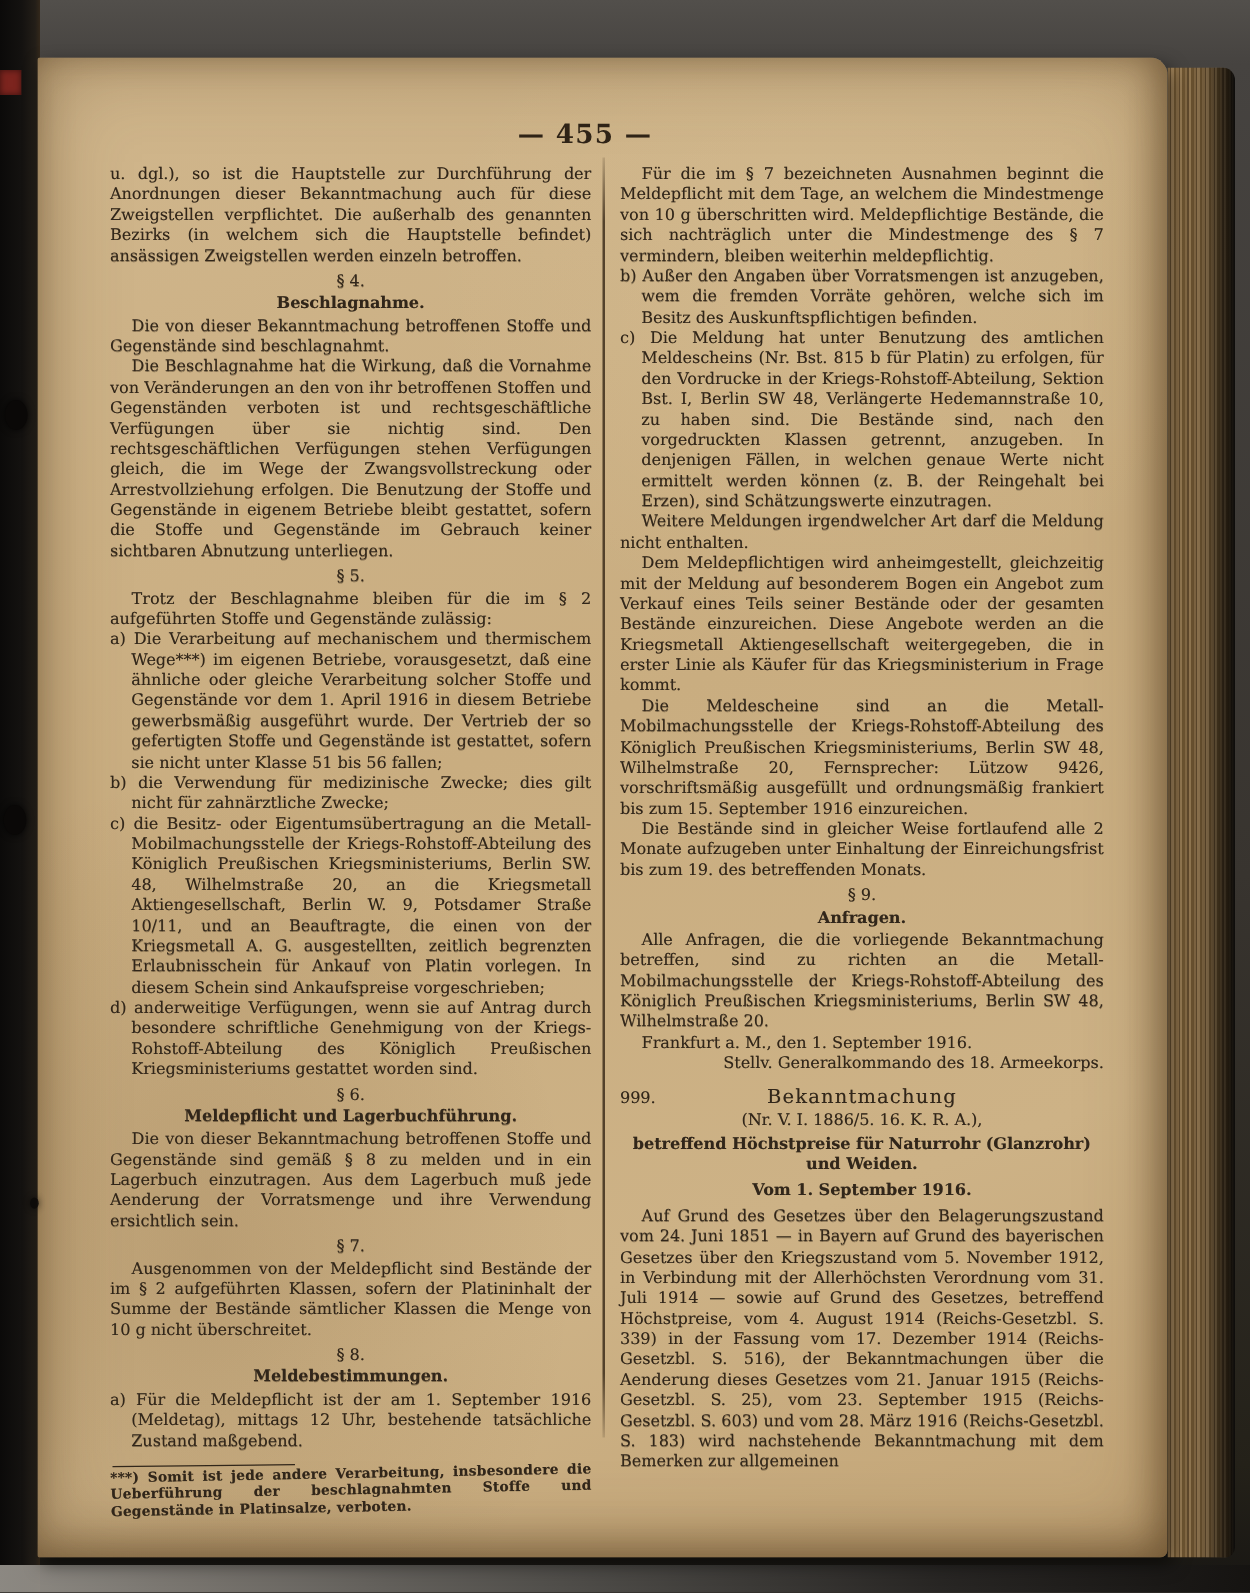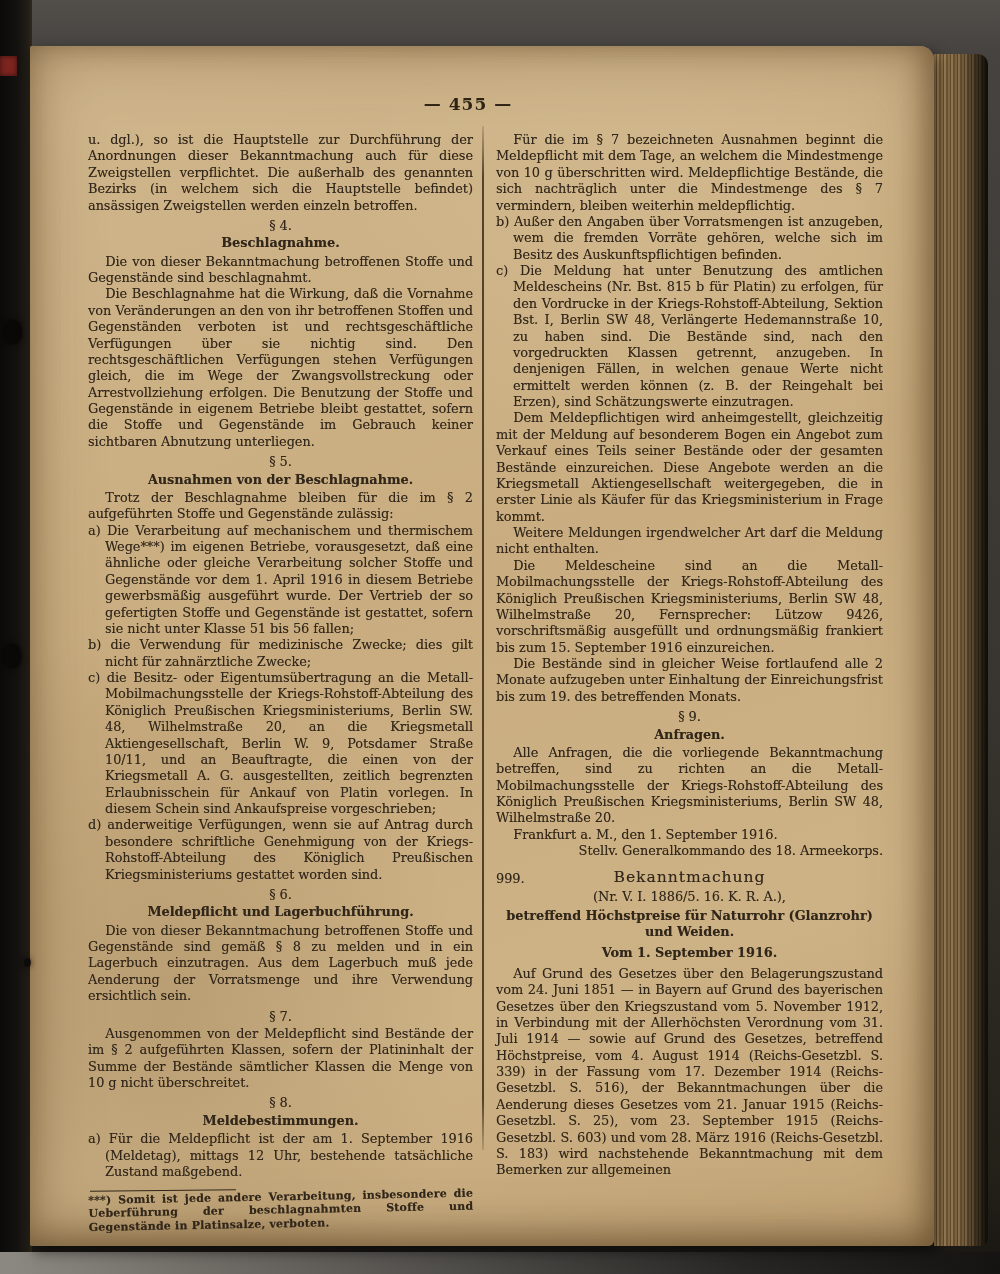--- a/index.html
+++ b/index.html
@@ -45,21 +45,21 @@
       linear-gradient(160deg,#d0b68c 0%,#c9ad80 45%,#cdb286 75%,#c2a476 100%);
     box-shadow:
       inset 0 0 70px rgba(80,52,22,.38),
       inset -10px 0 24px rgba(70,45,20,.30),
       inset 0 -14px 30px rgba(70,45,20,.28),
       4px 6px 14px rgba(0,0,0,.5);
   }
 
   .pageno {
     position:absolute; top:48px; left:28px; width:820px; text-align:center;
-    font-size:17px; font-weight:bold; letter-spacing:1px; color:#2f2316;
+    font-size:21px; font-weight:bold; letter-spacing:1px; color:#2f2316;
   }
   .divider {
     position:absolute; left:452px; top:80px; width:2px; height:1024px;
     background:linear-gradient(180deg, rgba(52,37,20,.15), rgba(52,37,20,.8) 5%, rgba(52,37,20,.8) 95%, rgba(52,37,20,.15));
   }
   .col {
     position:absolute; font-size:12.8px; line-height:1.28; color:#31261a;
     text-align:justify; hyphens:auto; overflow-wrap:break-word;
     text-shadow:0.2px 0.2px 0.3px rgba(49,35,20,.45);
   }
@@ -100,21 +100,20 @@
   <div class="pageno">— 455 —</div>
   <div class="divider"></div>
 
   <div class="col col-left">
     <p class="p p0">u. dgl.), so ist die Hauptstelle zur Durchführung der Anordnungen dieser Bekanntmachung auch für diese Zweigstellen verpflichtet. Die außerhalb des genannten Bezirks (in welchem sich die Hauptstelle befindet) ansässigen Zweigstellen werden einzeln betroffen.</p>
     <p class="sec">§ 4.</p>
     <p class="head">Beschlagnahme.</p>
     <p class="p">Die von dieser Bekanntmachung betroffenen Stoffe und Gegenstände sind beschlagnahmt.</p>
     <p class="p">Die Beschlagnahme hat die Wirkung, daß die Vornahme von Veränderungen an den von ihr betroffenen Stoffen und Gegenständen verboten ist und rechtsgeschäftliche Verfügungen über sie nichtig sind. Den rechtsgeschäftlichen Verfügungen stehen Verfügungen gleich, die im Wege der Zwangsvollstreckung oder Arrestvollziehung erfolgen. Die Benutzung der Stoffe und Gegenstände in eigenem Betriebe bleibt gestattet, sofern die Stoffe und Gegenstände im Gebrauch keiner sichtbaren Abnutzung unterliegen.</p>
     <p class="sec">§ 5.</p>
-    <p class="head">Ausnahmen von der Beschlagnahme.</p>
     <p class="p">Trotz der Beschlagnahme bleiben für die im § 2 aufgeführten Stoffe und Gegenstände zulässig:</p>
     <p class="li">a) Die Verarbeitung auf mechanischem und thermischem Wege***) im eigenen Betriebe, vorausgesetzt, daß eine ähnliche oder gleiche Verarbeitung solcher Stoffe und Gegenstände vor dem 1. April 1916 in diesem Betriebe gewerbsmäßig ausgeführt wurde. Der Vertrieb der so gefertigten Stoffe und Gegenstände ist gestattet, sofern sie nicht unter Klasse 51 bis 56 fallen;</p>
     <p class="li">b) die Verwendung für medizinische Zwecke; dies gilt nicht für zahnärztliche Zwecke;</p>
     <p class="li">c) die Besitz- oder Eigentumsübertragung an die Metall-Mobilmachungsstelle der Kriegs-Rohstoff-Abteilung des Königlich Preußischen Kriegsministeriums, Berlin SW. 48, Wilhelmstraße 20, an die Kriegsmetall Aktiengesellschaft, Berlin W. 9, Potsdamer Straße 10/11, und an Beauftragte, die einen von der Kriegsmetall A. G. ausgestellten, zeitlich begrenzten Erlaubnisschein für Ankauf von Platin vorlegen. In diesem Schein sind Ankaufspreise vorgeschrieben;</p>
     <p class="li">d) anderweitige Verfügungen, wenn sie auf Antrag durch besondere schriftliche Genehmigung von der Kriegs-Rohstoff-Abteilung des Königlich Preußischen Kriegsministeriums gestattet worden sind.</p>
     <p class="sec">§ 6.</p>
     <p class="head">Meldepflicht und Lagerbuchführung.</p>
     <p class="p">Die von dieser Bekanntmachung betroffenen Stoffe und Gegenstände sind gemäß § 8 zu melden und in ein Lagerbuch einzutragen. Aus dem Lagerbuch muß jede Aenderung der Vorratsmenge und ihre Verwendung ersichtlich sein.</p>
     <p class="sec">§ 7.</p>
     <p class="p">Ausgenommen von der Meldepflicht sind Bestände der im § 2 aufgeführten Klassen, sofern der Platininhalt der Summe der Bestände sämtlicher Klassen die Menge von 10 g nicht überschreitet.</p>
@@ -122,22 +121,22 @@
     <p class="head">Meldebestimmungen.</p>
     <p class="li">a) Für die Meldepflicht ist der am 1. September 1916 (Meldetag), mittags 12 Uhr, bestehende tatsächliche Zustand maßgebend.</p>
     <hr class="fnrule">
     <p class="fn">***) Somit ist jede andere Verarbeitung, insbesondere die Ueberführung der beschlagnahmten Stoffe und Gegenstände in Platinsalze, verboten.</p>
   </div>
 
   <div class="col col-right">
     <p class="p">Für die im § 7 bezeichneten Ausnahmen beginnt die Meldepflicht mit dem Tage, an welchem die Mindestmenge von 10 g überschritten wird. Meldepflichtige Bestände, die sich nachträglich unter die Mindestmenge des § 7 vermindern, bleiben weiterhin meldepflichtig.</p>
     <p class="li">b) Außer den Angaben über Vorratsmengen ist anzugeben, wem die fremden Vorräte gehören, welche sich im Besitz des Auskunftspflichtigen befinden.</p>
     <p class="li">c) Die Meldung hat unter Benutzung des amtlichen Meldescheins (Nr. Bst. 815 b für Platin) zu erfolgen, für den Vordrucke in der Kriegs-Rohstoff-Abteilung, Sektion Bst. I, Berlin SW 48, Verlängerte Hedemannstraße 10, zu haben sind. Die Bestände sind, nach den vorgedruckten Klassen getrennt, anzugeben. In denjenigen Fällen, in welchen genaue Werte nicht ermittelt werden können (z. B. der Reingehalt bei Erzen), sind Schätzungswerte einzutragen.</p>
+    <p class="p">Weitere Meldungen irgendwelcher Art darf die Meldung nicht enthalten.</p>
     <p class="p">Dem Meldepflichtigen wird anheimgestellt, gleichzeitig mit der Meldung auf besonderem Bogen ein Angebot zum Verkauf eines Teils seiner Bestände oder der gesamten Bestände einzureichen. Diese Angebote werden an die Kriegsmetall Aktiengesellschaft weitergegeben, die in erster Linie als Käufer für das Kriegsministerium in Frage kommt.</p>
-    <p class="p">Weitere Meldungen irgendwelcher Art darf die Meldung nicht enthalten.</p>
     <p class="p">Die Meldescheine sind an die Metall-Mobilmachungsstelle der Kriegs-Rohstoff-Abteilung des Königlich Preußischen Kriegsministeriums, Berlin SW 48, Wilhelmstraße 20, Fernsprecher: Lützow 9426, vorschriftsmäßig ausgefüllt und ordnungsmäßig frankiert bis zum 15. September 1916 einzureichen.</p>
     <p class="p">Die Bestände sind in gleicher Weise fortlaufend alle 2 Monate aufzugeben unter Einhaltung der Einreichungsfrist bis zum 19. des betreffenden Monats.</p>
     <p class="sec">§ 9.</p>
     <p class="head">Anfragen.</p>
     <p class="p">Alle Anfragen, die die vorliegende Bekanntmachung betreffen, sind zu richten an die Metall-Mobilmachungsstelle der Kriegs-Rohstoff-Abteilung des Königlich Preußischen Kriegsministeriums, Berlin SW 48, Wilhelmstraße 20.</p>
     <p class="p">Frankfurt a. M., den 1. September 1916.</p>
     <p class="cen">Stellv. Generalkommando des 18. Armeekorps.</p>
 
     <div class="ann-row">
       <span class="ann-num">999.</span>

